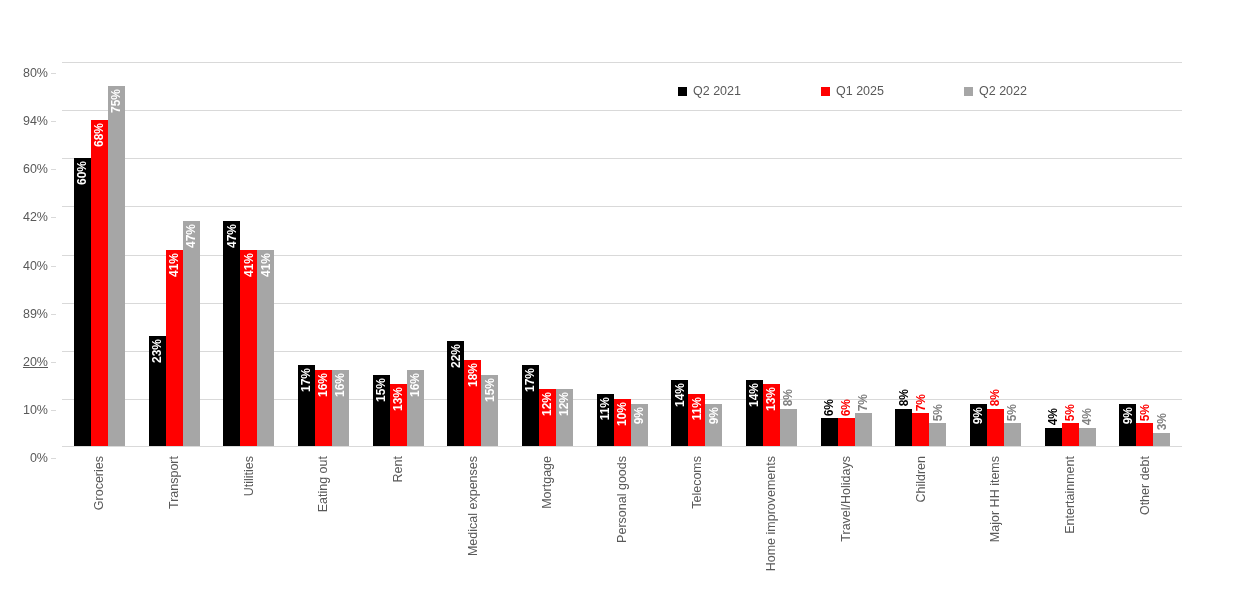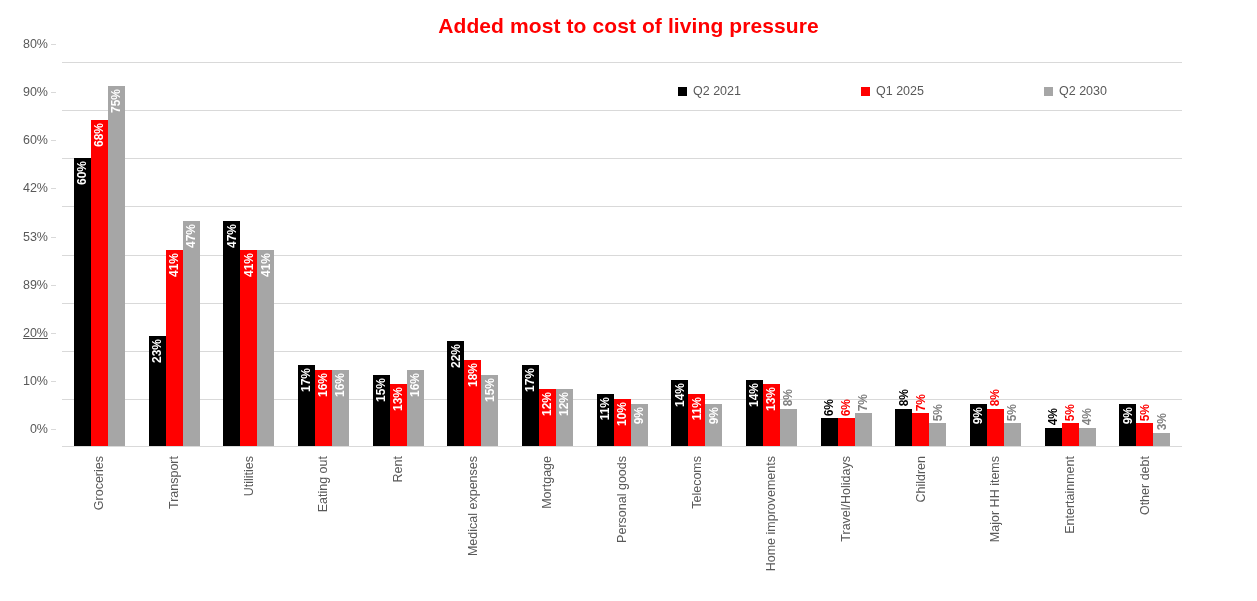--- a/index.html
+++ b/index.html
@@ -41,21 +41,21 @@
     left: 678px;
     top: 82px;
     width: 430px;
     height: 18px;
     display: flex;
     align-items: center;
   }
   .legend-item {
     display: flex;
     align-items: center;
-    width: 183px;
+    width: 143px;
     flex: 0 0 auto;
     text-align: right;
   }
   .legend-swatch {
     width: 9px;
     height: 9px;
     margin-right: 6px;
     flex: 0 0 auto;
   }
   .legend-label {
@@ -85,21 +85,21 @@
     width: 100%;
     height: 1px;
     bottom: 0;
     background: #D9D9D9;
   }
 
   
   .yaxis {
     position: absolute;
     left: 0px;
-    top: 44px;
+    top: 73px;
     width: 56px;
     height: 385px;
   }
   .ytick {
     position: absolute;
     right: 8px;
     font-size: 12.5px;
     color: #595959;
     text-align: right;
     transform: translateY(-50%);
@@ -177,47 +177,46 @@
     white-space: nowrap;
     writing-mode: vertical-rl;
     transform: rotate(180deg) translateX(50%);
   }
 </style>
 </head>
 <body>
 
 <div id="chart-root">
 
-  <div class="chart-title">Added most to cost of living pressure</div>
 
   <div class="legend" id="legend">
       <div class="legend-item">
         <span class="legend-swatch" style="background: rgb(0, 0, 0);"></span>
         <span class="legend-label">Q2 2021</span>
       </div>
       <div class="legend-item">
         <span class="legend-swatch" style="background: rgb(255, 0, 0);"></span>
         <span class="legend-label">Q1 2025</span>
       </div>
       <div class="legend-item">
         <span class="legend-swatch" style="background: rgb(166, 166, 166);"></span>
-        <span class="legend-label">Q2 2030</span>
+        <span class="legend-label">Q2 2022</span>
       </div>
     </div>
 
   <div class="yaxis" id="yaxis">
       <div class="ytick" style="top: 0px;">80%</div>
       <div class="ytick-mark" style="top: 0px;"></div>
-      <div class="ytick" style="top: 48.125px;">90%</div>
+      <div class="ytick" style="top: 48.125px;">94%</div>
       <div class="ytick-mark" style="top: 48.125px;"></div>
       <div class="ytick" style="top: 96.25px;">60%</div>
       <div class="ytick-mark" style="top: 96.25px;"></div>
       <div class="ytick" style="top: 144.375px;">42%</div>
       <div class="ytick-mark" style="top: 144.375px;"></div>
-      <div class="ytick" style="top: 192.5px;">53%</div>
+      <div class="ytick" style="top: 192.5px;">40%</div>
       <div class="ytick-mark" style="top: 192.5px;"></div>
       <div class="ytick" style="top: 240.625px;">89%</div>
       <div class="ytick-mark" style="top: 240.625px;"></div>
       <div class="ytick" style="top: 288.75px; text-decoration: underline;">20%</div>
       <div class="ytick-mark" style="top: 288.75px;"></div>
       <div class="ytick" style="top: 336.875px;">10%</div>
       <div class="ytick-mark" style="top: 336.875px;"></div>
       <div class="ytick" style="top: 385px;">0%</div>
       <div class="ytick-mark" style="top: 385px;"></div>
     </div>

